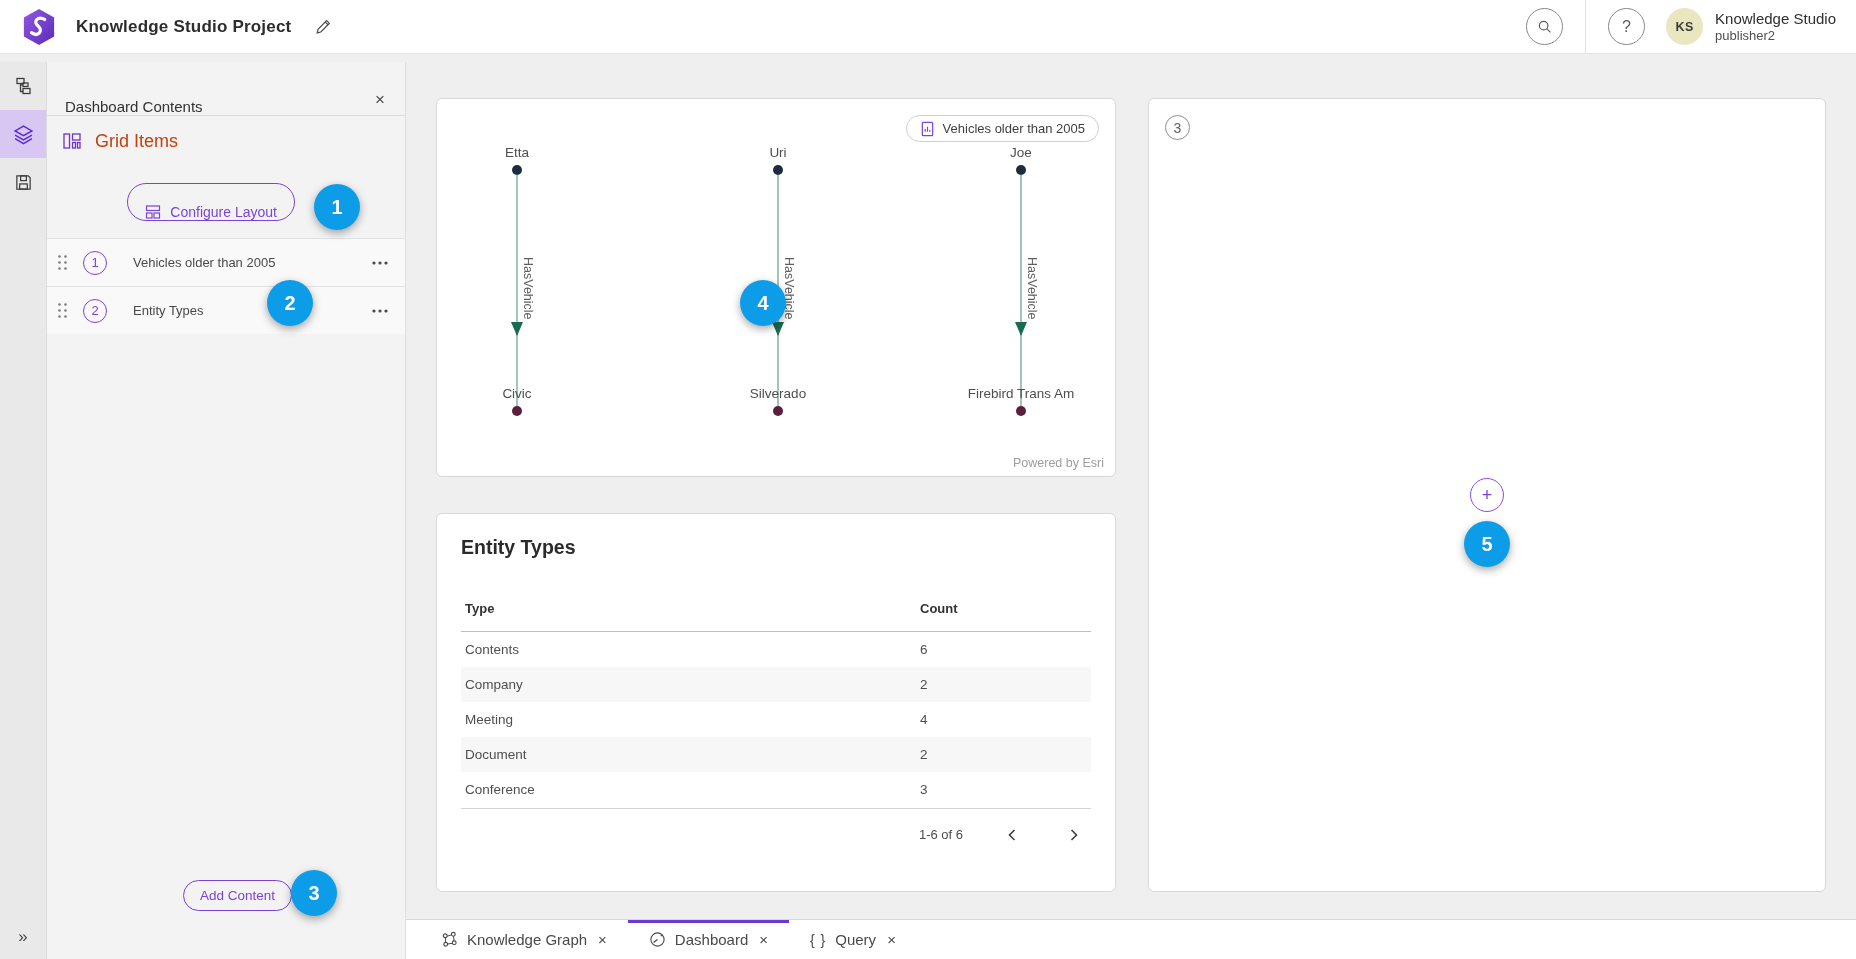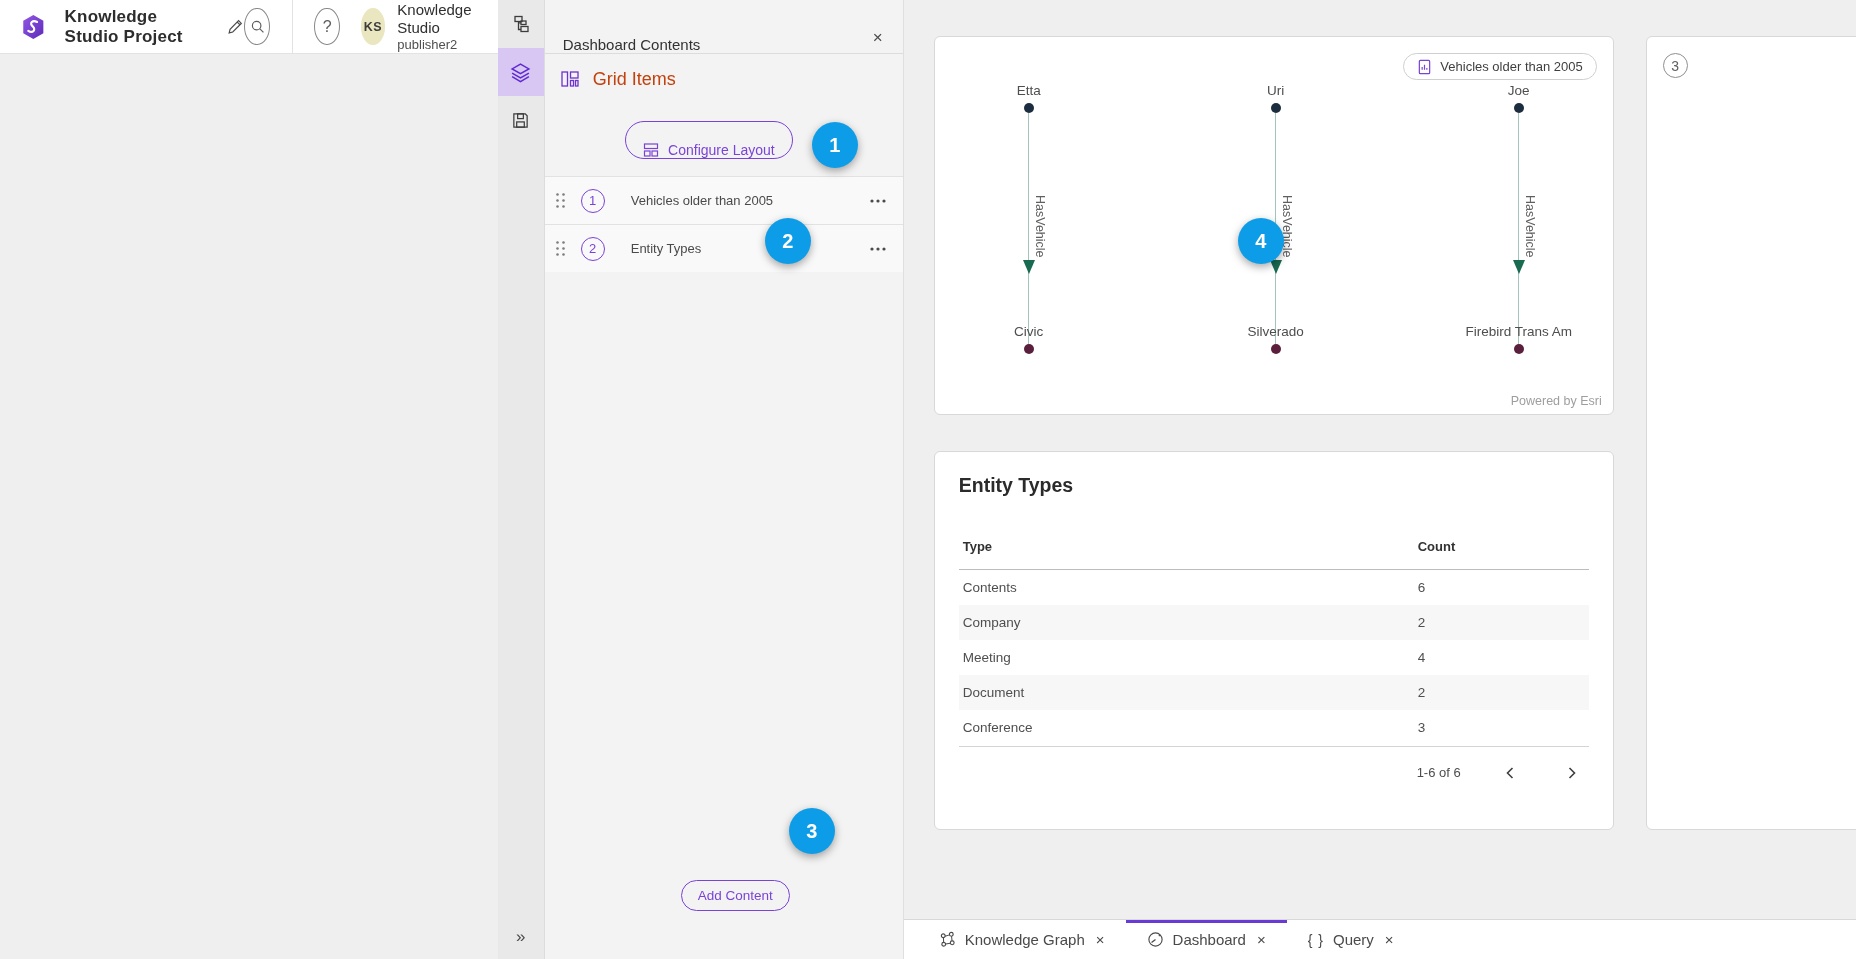--- a/index.html
+++ b/index.html
@@ -1,18 +1,18 @@
 <!DOCTYPE html>
 <html><head>
 <meta charset="utf-8">
 <style>
   * { margin:0; padding:0; box-sizing:border-box; }
   html,body { width:1856px; height:959px; overflow:hidden; }
   body { font-family:"Liberation Sans", sans-serif; color:#3a3a3a; background:#efefef; }
-  .app { width:1856px; height:959px; display:flex; flex-direction:row; }
+  .app { width:1856px; height:959px; display:flex; flex-direction:column;gap:8px; }
 
   
   .top-header { height:54px; flex:0 0 54px; display:flex; align-items:center;
     padding:0 20px 0 22px; background:#ffffff; border-bottom:1px solid #e3e3e3; }
   .logo { width:34px; height:38px; display:block; }
   .app-title { margin-left:20px; font-size:17px; color:#2d2d2d; letter-spacing:.2px; }
   .icon-btn { background:none; border:none; cursor:pointer; display:flex; align-items:center; justify-content:center; }
   .pencil-btn { margin-left:18px; width:28px; height:28px; color:#4a4a4a; }
   .header-spacer { flex:1; }
   .circle-btn { width:37px; height:37px; border:1px solid #898989; border-radius:50%;
@@ -310,21 +310,21 @@
         <div class="chip">
           <span class="chip-icon">
             <svg width="15" height="16" viewBox="0 0 16 17">
               <rect x="2.5" y="1.5" width="11" height="14" rx="1" fill="none" stroke="currentColor" stroke-width="1.3"></rect>
               <path d="M5.5 11.5v-3 M8 11.5v-5.5 M10.5 11.5v-2" stroke="currentColor" stroke-width="1.3"></path>
             </svg>
           </span>
           <span class="chip-label">Vehicles older than 2005</span>
         </div>
 
-        <div class="gcol" style="left:14px;">
+        <div class="gcol" style="left:0;">
           <div class="gfrom">Etta</div>
           <div class="gdot top"></div>
           <div class="gline"></div>
           <div class="garrow"></div>
           <div class="grel">HasVehicle</div>
           <div class="gto">Civic</div>
           <div class="gdot bottom"></div>
         </div>
 
         <div class="gcol" style="left:261px;">

